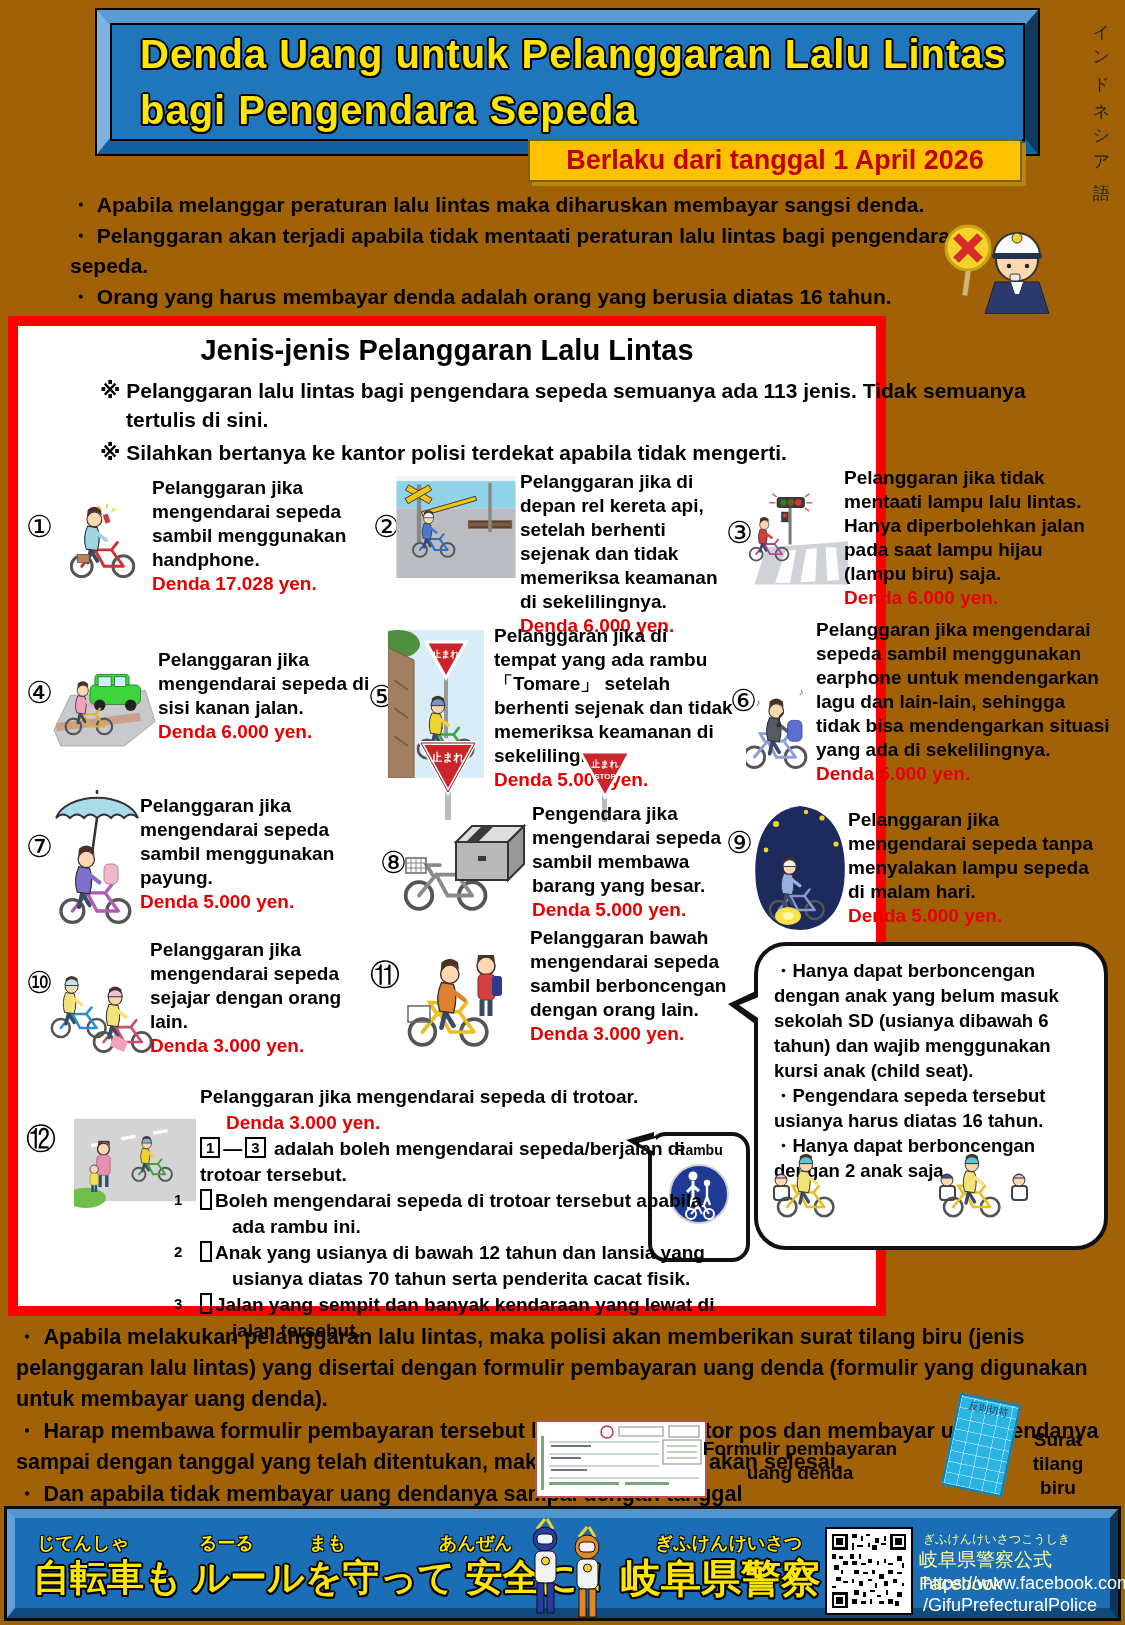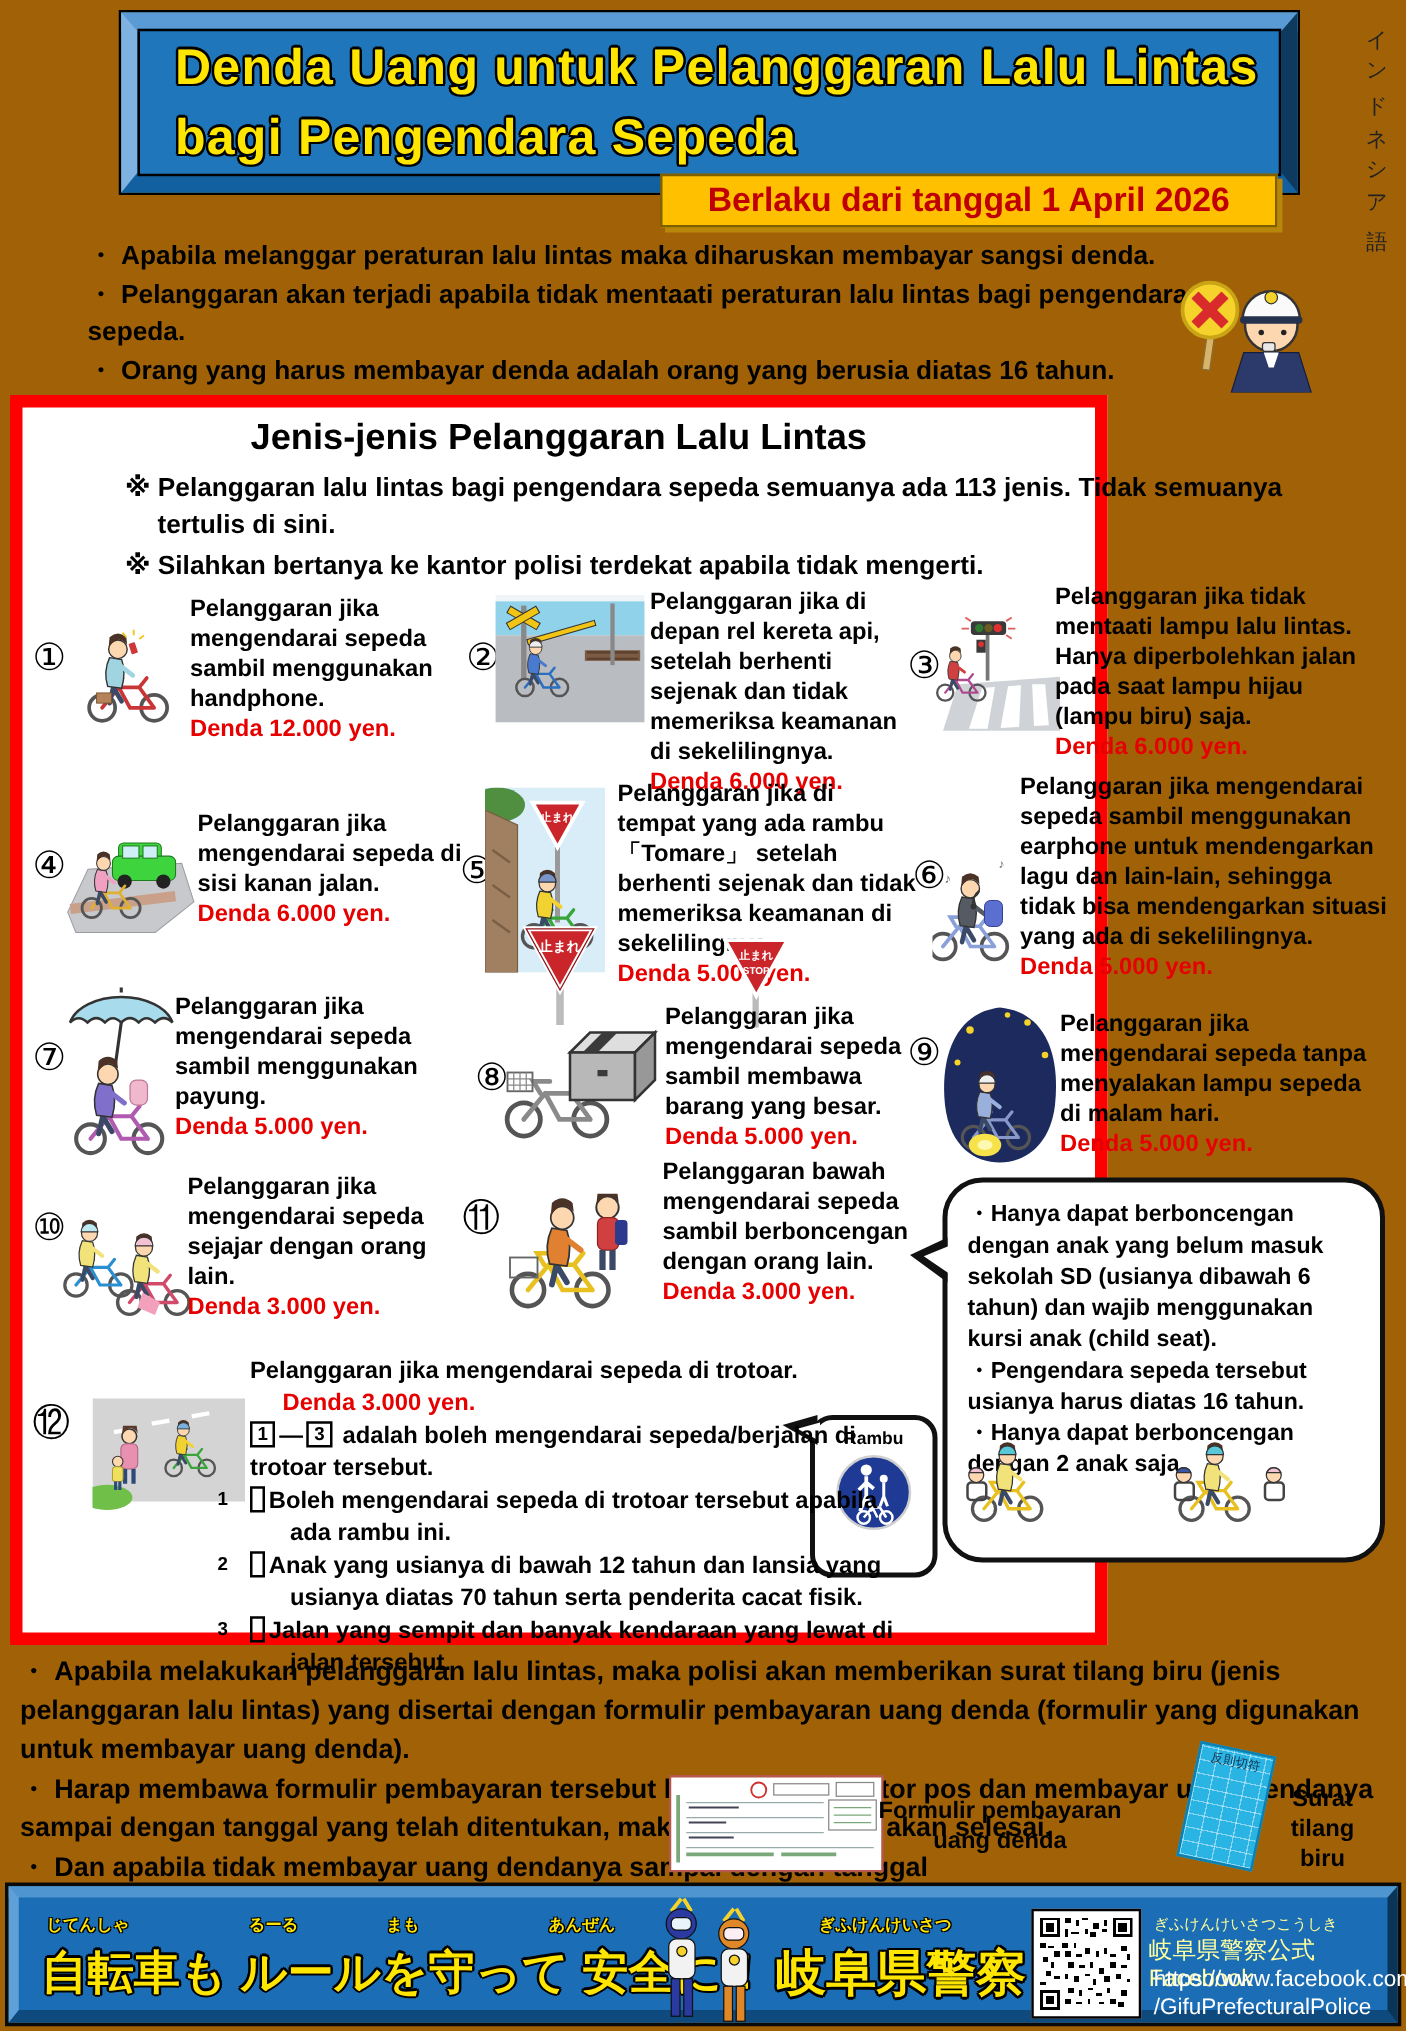--- a/index.html
+++ b/index.html
@@ -68,21 +68,21 @@
   .ticket{position:absolute;left:950px;top:1398px;width:62px;height:94px;background:#2ab4e4;
     border:2px solid #0e7fae;transform:rotate(12deg);box-sizing:border-box;
     background-image:repeating-linear-gradient(0deg,rgba(255,255,255,.45) 0 1px,transparent 1px 11px),
       repeating-linear-gradient(90deg,rgba(255,255,255,.45) 0 1px,transparent 1px 13px);}
   .ticket-label{font-size:10px;font-weight:normal;color:#13324a;text-align:center;margin-top:2px;}
 
   
   .banner{position:absolute;left:4px;top:1506px;width:1117px;height:115px;border:3px solid #0a0a0a;box-sizing:border-box;}
   .banner-bevel{position:absolute;inset:0;border-style:solid;border-width:9px 8px 10px 8px;
     border-color:#4f95d0 #0a3458 #0e4a7d #5fa0d8;box-sizing:border-box;background:#1b6db5;}
-  .furi{position:absolute;font-size:13px;color:#ffe600;text-shadow:1px 1px 0 #000,-1px -1px 0 #000,1px -1px 0 #000,-1px 1px 0 #000;}
+  .furi{position:absolute;font-size:18px;color:#ffe600;text-shadow:1px 1px 0 #000,-1px -1px 0 #000,1px -1px 0 #000,-1px 1px 0 #000;}
   .slogan{position:absolute;left:26px;top:44px;font-size:37px;color:#ffe600;}
   .org{position:absolute;left:614px;top:42px;font-size:40px;color:#ffe600;}
   .qr-box{position:absolute;left:818px;top:18px;width:88px;height:88px;background:#fff;border:2px solid #000;box-sizing:border-box;padding:5px;}
   .fb-furi{position:absolute;left:916px;top:22px;font-size:12px;color:#ffff99;font-weight:normal;}
   .fb-label{position:absolute;left:912px;top:38px;font-size:19px;color:#ffffa0;font-weight:normal;}
   .fb-url{position:absolute;font-size:18px;color:#ffffff;font-weight:normal;}
 </style>
 </head>
 <body>
 
@@ -153,21 +153,21 @@
         </g>
       <g transform="translate(42,76)" style="color:#9fd4e0">
           <use href="#rider"></use>
         </g>
       <rect x="70" y="28" width="7" height="12" rx="1" fill="#d0373c" transform="rotate(-18 73 34)"></rect>
       <path d="M66 22 l-4 -5 M74 20 l0 -6 M80 24 l5 -4" stroke="#f2c514" stroke-width="2"></path>
       <rect x="34" y="82" width="16" height="11" fill="#b5825a" stroke="#7a5530"></rect>
     </svg>
     <div class="vtext" style="left:134px;top:150px;width:214px">
       <div class="t">Pelanggaran jika mengendarai sepeda sambil menggunakan handphone.</div>
-      <div class="fine">Denda 12.000 yen.</div>
+      <div class="fine">Denda 17.028 yen.</div>
     </div>
 
     <span class="num" style="left:355px;top:186px">②</span>
     <svg class="scene" style="left:378px;top:150px" width="120" height="102" viewBox="0 0 140 120">
       <rect x="0" y="0" width="140" height="120" fill="#eef4f7"></rect>
       <rect x="0" y="6" width="140" height="32" fill="#8fd2ea"></rect>
       <rect x="0" y="38" width="140" height="82" fill="#b9bcc0"></rect>
       <rect x="84" y="52" width="52" height="10" fill="#7c5b44"></rect>
       <path d="M86 54 h48 M86 60 h48" stroke="#5a3f2c" stroke-width="2"></path>
       <rect x="24" y="10" width="5" height="68" fill="#888"></rect>
@@ -319,21 +319,21 @@
       <path d="M13 38 v15 M18 38 v15 M23 38 v15 M8 43 h20 M8 48 h20" stroke="#888" stroke-width="1"></path>
       <g>
         <polygon points="58,22 74,6 126,6 110,22" fill="#dedede" stroke="#333" stroke-width="2"></polygon>
         <rect x="58" y="22" width="52" height="38" fill="#b8b8b8" stroke="#333" stroke-width="2"></rect>
         <polygon points="110,22 126,6 126,44 110,60" fill="#989898" stroke="#333" stroke-width="2"></polygon>
         <polygon points="84,6 96,6 80,22 68,22" fill="#3a3a3a"></polygon>
         <rect x="80" y="36" width="8" height="5" fill="#3a3a3a"></rect>
       </g>
     </svg>
     <div class="vtext" style="left:514px;top:476px;width:216px">
-      <div class="t">Pelanggaran jika mengendarai sepeda sambil membawa barang yang besar.</div>
+      <div class="t">Pengendara jika mengendarai sepeda sambil membawa barang yang besar.</div>
       <div class="fine">Denda 5.000 yen.</div>
     </div>
 
     <span class="num" style="left:708px;top:502px">⑨</span>
     <svg class="scene" style="left:732px;top:478px" width="100" height="128" viewBox="0 0 100 128">
       <path d="M50 2 C88 6 98 42 94 80 C90 114 68 126 50 126 C30 126 10 114 6 80 C2 42 14 6 50 2 z" fill="#1d2a5e"></path>
       <circle cx="26" cy="20" r="3" fill="#f5d32a"></circle>
         <circle cx="72" cy="14" r="2.6" fill="#f5d32a"></circle>
       <circle cx="86" cy="40" r="2.6" fill="#f5d32a"></circle>
         <circle cx="16" cy="46" r="2.4" fill="#f5d32a"></circle>

